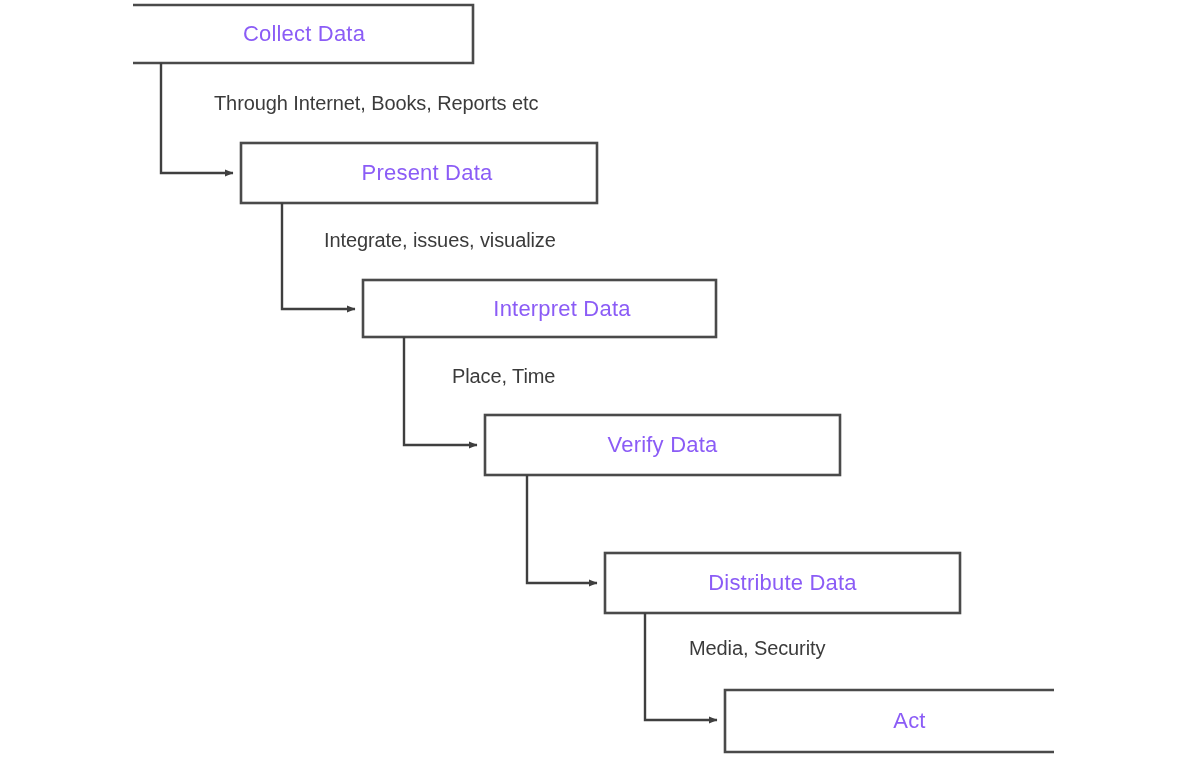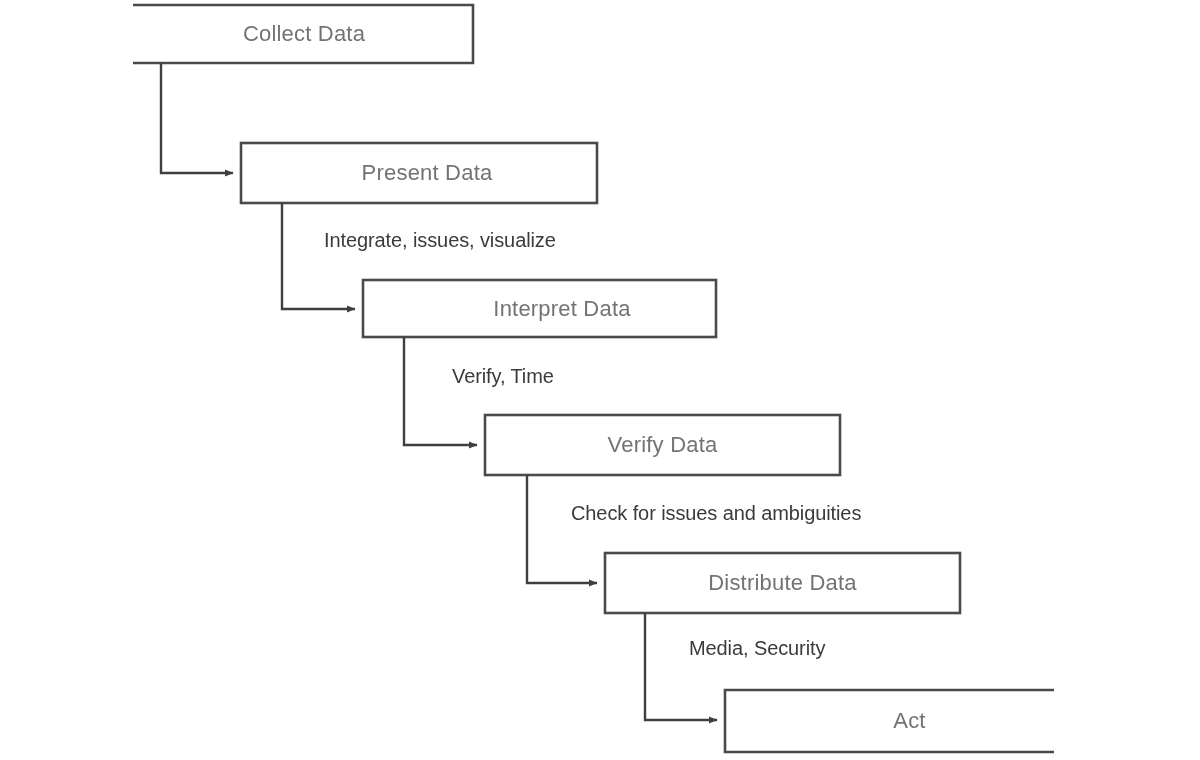--- a/index.html
+++ b/index.html
@@ -27,21 +27,21 @@
     display: block;
   }
   .node-label {
     position: absolute;
     display: flex;
     align-items: center;
     justify-content: center;
     font-family: "Liberation Sans", sans-serif;
     font-size: 22px;
     font-weight: 400;
-    color: #737373;
+    color: #8b5cf6;
     letter-spacing: 0.2px;
     white-space: nowrap;
     pointer-events: none;
   }
   .edge-label {
     position: absolute;
     font-family: "Liberation Sans", sans-serif;
     font-size: 20px;
     font-weight: 400;
     color: #3b3b3b;
@@ -108,26 +108,26 @@
   <div class="node-label" style="left:241px; top:143px; width:372px; height:60px;">Present Data</div>
 
   <div class="node-label" style="left:363px; top:280px; width:398px; height:57px;">Interpret Data</div>
 
   <div class="node-label" style="left:485px; top:415px; width:355px; height:60px;text-align:right;">Verify Data</div>
 
   <div class="node-label" style="left:605px; top:553px; width:355px; height:60px;">Distribute Data</div>
 
   <div class="node-label" style="left:725px; top:690px; width:327px; height:62px;margin-left:21px;">Act</div>
 
+  <div class="edge-label" style="left:214px; top:92px;">Through Internet, Books, Reports etc</div>
 
   <div class="edge-label" style="left:324px; top:229px;">Integrate, issues, visualize</div>
 
-  <div class="edge-label" style="left:452px; top:365px;">Verify, Time</div>
+  <div class="edge-label" style="left:452px; top:365px;">Place, Time</div>
 
-  <div class="edge-label" style="left:571px; top:502px;">Check for issues and ambiguities</div>
 
   <div class="edge-label" style="left:689px; top:637px;">Media, Security</div>
 
   <div class="node-hit" style="left:135px; top:5px; width:338px; height:58px;"></div>
   <div class="node-hit" style="left:241px; top:143px; width:356px; height:60px;"></div>
   <div class="node-hit" style="left:363px; top:280px; width:353px; height:57px;"></div>
   <div class="node-hit" style="left:485px; top:415px; width:355px; height:60px;"></div>
   <div class="node-hit" style="left:605px; top:553px; width:355px; height:60px;"></div>
   <div class="node-hit" style="left:725px; top:690px; width:327px; height:62px;"></div>
 

